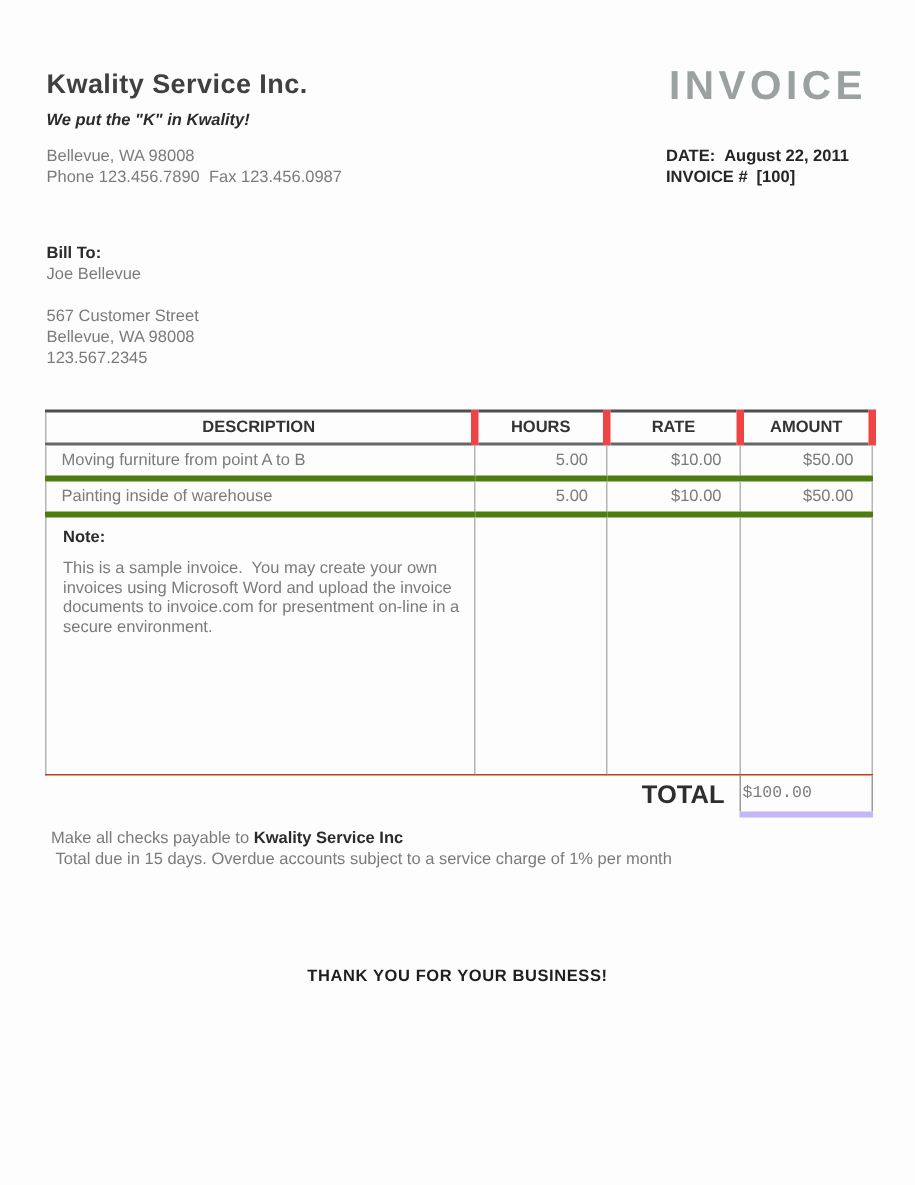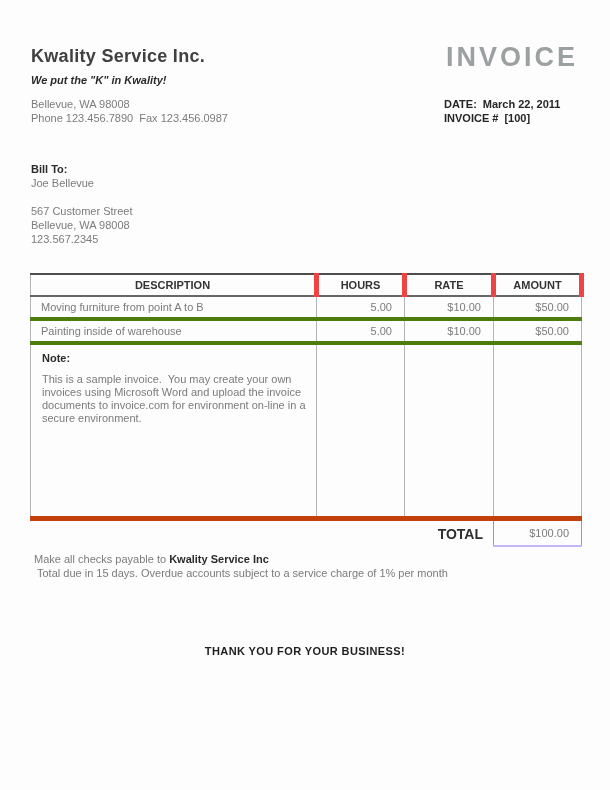--- a/index.html
+++ b/index.html
@@ -36,29 +36,29 @@
     height:18px;font-weight:bold;color:#333;text-align:center;
     border-top:2px solid #4e4e4e;border-bottom:2px solid #676767;
     border-right:5px solid #ef4444;
   }
   .tbl thead th:first-child{border-left:1px solid #b5b5b5;}
   .tbl tbody td{border-right:1px solid #b5b5b5;color:#7b7b7b;}
   .tbl tbody tr td:first-child{border-left:1px solid #b5b5b5;}
   .tbl tr.item td{height:18px;border-bottom:4px solid #4d7c0f;margin-left:44px;}
   .tbl td.desc{padding-left:10px;text-align:left;}
   .tbl td.num{text-align:right;padding-right:12px;}
-  .tbl tr.note-row td{height:169px;vertical-align:top;border-bottom:5px solid #c2410c;}
+  .tbl tr.note-row td{height:169px;vertical-align:top;border-bottom:1px solid #c2410c;}
   .note-label{font-weight:bold;color:#2b2b2b;font-size:11px;padding:6px 0 0 10px;}
   .note-para{padding:9px 0 0 10px;font-size:11px;line-height:13px;color:#7b7b7b;}
   .note-para div{white-space:pre;}
   .tbl tfoot td{border:none;}
-  .tbl tfoot td.total-label{height:22px;text-align:right;font-weight:bold;color:#2e2e2e;padding-right:10px;font-size:14px;margin-top:20px;}
+  .tbl tfoot td.total-label{height:22px;text-align:right;font-weight:bold;color:#2e2e2e;padding-right:10px;font-size:17px;margin-top:20px;}
   .tbl tfoot td.total-amount{
-    height:22px;text-align:right;padding-right:12px;color:#7b7b7b;font-size:11px;
-    border-left:1px solid #9b9b9b;border-right:1px solid #9b9b9b;border-bottom:2px solid #c4b5fd;
+    height:22px;text-align:left;padding-right:12px;color:#7b7b7b;font-size:11px;
+    border-left:1px solid #9b9b9b;border-right:1px solid #9b9b9b;border-bottom:4px solid #c4b5fd;font-family:Liberation Mono, monospace;
   }
 
   
   .payable{left:34px;top:552px;font-size:11px;line-height:14px;color:#7b7b7b;}
   .payable .line2{margin-left:3px;}
   .thanks{left:0;width:610px;top:645px;text-align:center;font-size:11px;font-weight:bold;color:#1e1e1e;letter-spacing:.4px;}
 </style>
 </head>
 <body>
 
@@ -66,21 +66,21 @@
 
   <div class="abs company-name">Kwality Service Inc.</div>
   <div class="abs tagline">We put the "K" in Kwality!</div>
   <div class="abs company-addr">
     <div>Bellevue, WA 98008</div>
     <div>Phone 123.456.7890  Fax 123.456.0987</div>
   </div>
 
   <div class="abs invoice-title">INVOICE</div>
   <div class="abs invoice-meta">
-    <div><span>DATE:</span><span class="val">March 22, 2011</span></div>
+    <div><span>DATE:</span><span class="val">August 22, 2011</span></div>
     <div><span>INVOICE #</span><span class="val">[100]</span></div>
   </div>
 
   <div class="abs billto">
     <div class="lbl-bold">Bill To:</div>
     <div>Joe Bellevue</div>
     <div class="spacer14"></div>
     <div>567 Customer Street</div>
     <div>Bellevue, WA 98008</div>
     <div>123.567.2345</div>
@@ -115,21 +115,21 @@
           <td class="num">5.00</td>
           <td class="num">$10.00</td>
           <td class="num">$50.00</td>
         </tr>
         <tr class="note-row">
           <td>
             <div class="note-label">Note:</div>
             <div class="note-para">
               <div>This is a sample invoice.  You may create your own</div>
               <div>invoices using Microsoft Word and upload the invoice</div>
-              <div>documents to invoice.com for environment on-line in a</div>
+              <div>documents to invoice.com for presentment on-line in a</div>
               <div>secure environment.</div>
             </div>
           </td>
           <td></td>
           <td></td>
           <td></td>
         </tr>
       </tbody>
       <tfoot>
         <tr>

